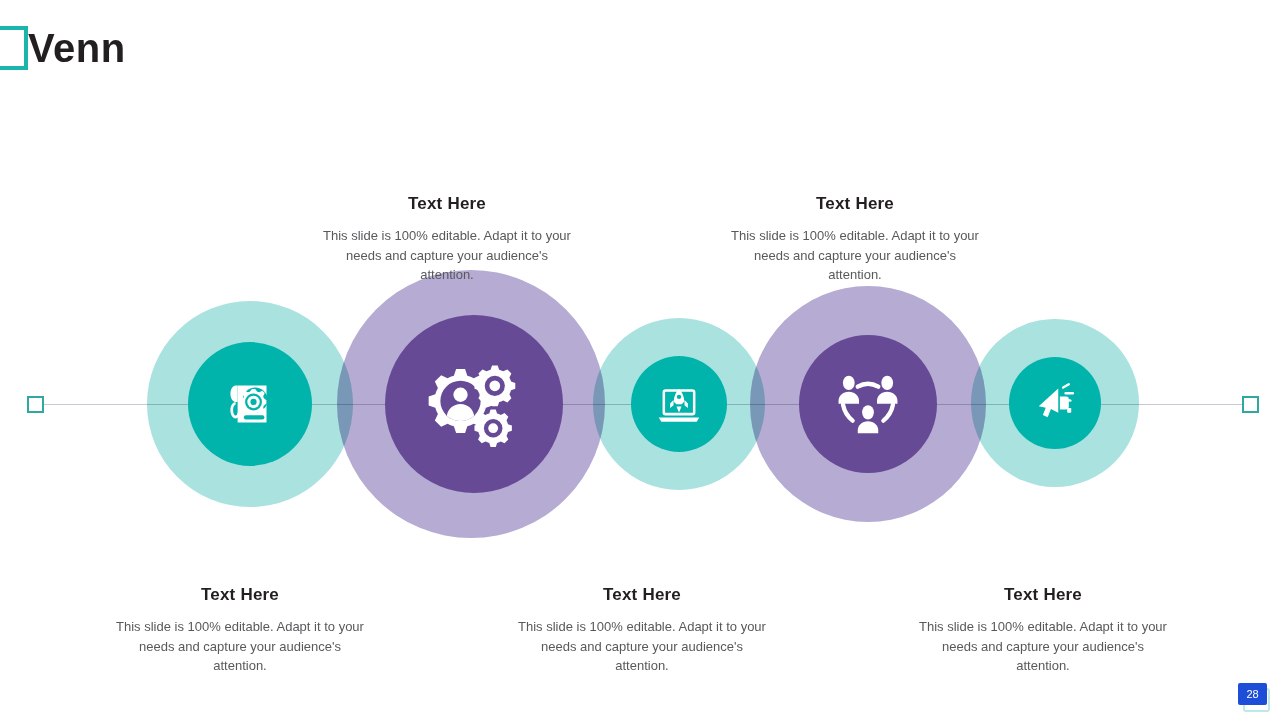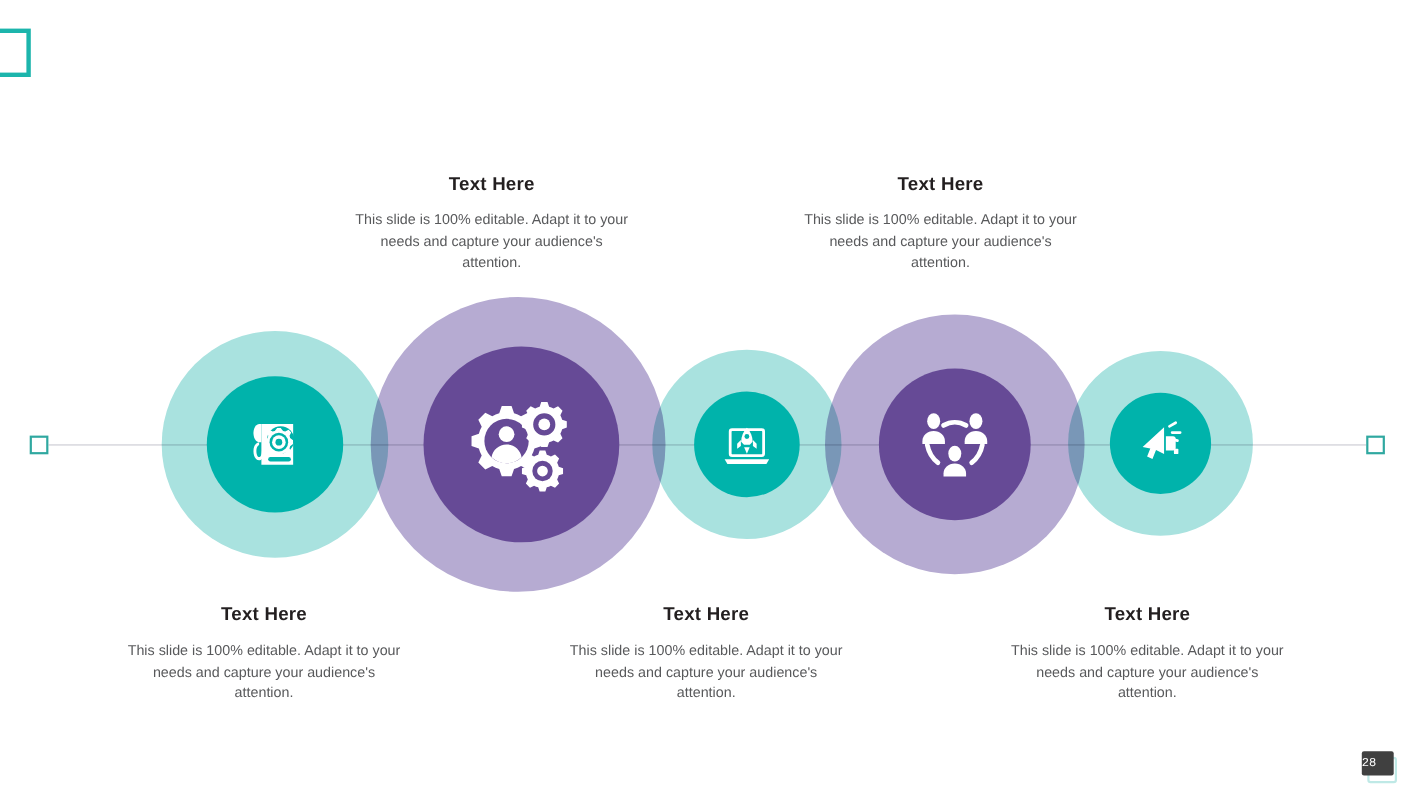--- a/index.html
+++ b/index.html
@@ -77,20 +77,21 @@
   .core svg { display: block; }
 
   
   .tblock { position: absolute; text-align: center; }
   .tblock .t-head {
     font-size: 17px;
     font-weight: bold;
     color: #231F20;
     line-height: 22px;
     letter-spacing: 0.2px;
+    margin-top: 36px;
   }
   .tblock .t-body {
     margin-top: 11px;
     font-size: 13px;
     color: #58595B;
     line-height: 19.5px;
   }
 
   
   .badge-shadow {
@@ -98,35 +99,35 @@
     left: 1243px; top: 688px;
     width: 27px; height: 24px;
     border: 2px solid #BFE9E6;
     border-radius: 3px;
     background: #ffffff;
   }
   .badge {
     position: absolute;
     left: 1238px; top: 683px;
     width: 29px; height: 22px;
-    background: #404040;
+    background: #1d4ed8;
     border-radius: 2px;
     color: #ffffff;
     font-size: 11px;
     line-height: 22px;
-    text-align: left;
-    font-family: Liberation Mono, monospace;
+    text-align: center;
   }
 </style>
 </head>
 <body>
 
 <div id="slide">
 
   <div class="title-square"></div>
+  <div class="page-title">Venn</div>
 
   <div class="axis-line"></div>
   <div class="axis-cap left"></div>
   <div class="axis-cap right"></div>
 
   <div class="venn-layer">
     <div class="halo teal" style="left:147px;  top:301px; width:206px; height:206px;"></div>
     <div class="halo purple" style="left:337px;  top:270px; width:268px; height:268px;"></div>
     <div class="halo teal" style="left:593px;  top:318px; width:172px; height:172px;"></div>
     <div class="halo purple" style="left:750px;  top:286px; width:236px; height:236px;"></div>

